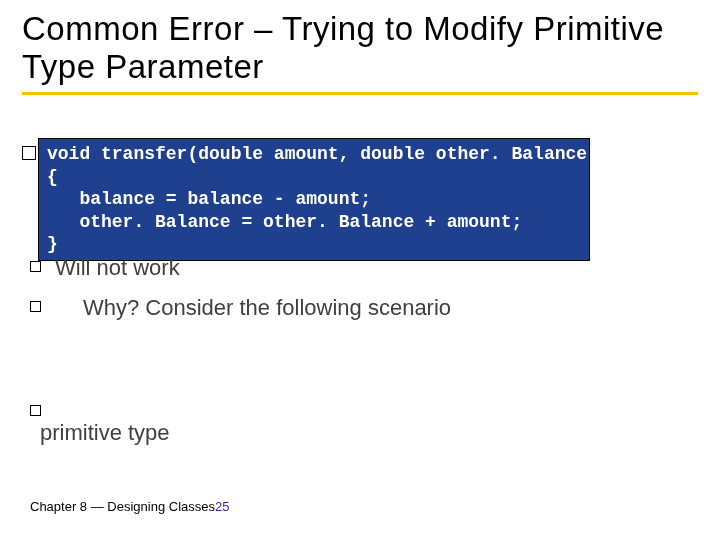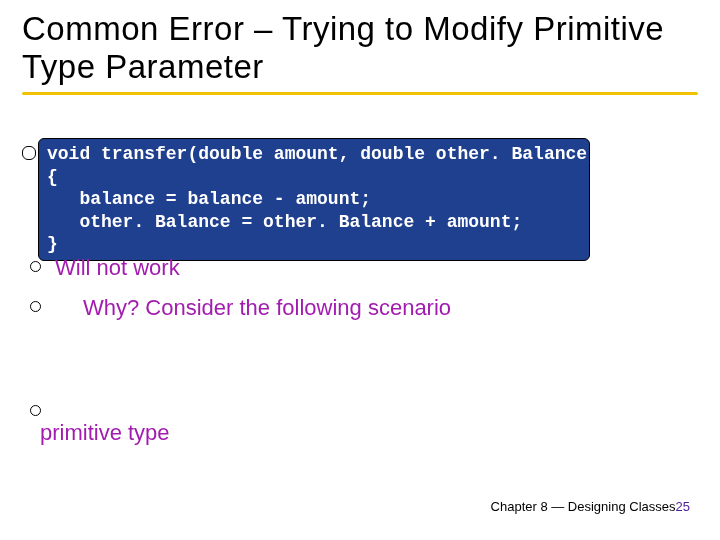--- a/index.html
+++ b/index.html
@@ -1,25 +1,25 @@
 <!DOCTYPE html>
 <html><head>
 <meta charset="utf-8">
 <style>
-  * { margin: 0; padding: 0; box-sizing: border-box; border-radius: 6px; }
+  * { margin: 0; padding: 0; box-sizing: border-box; }
   html, body { width: 720px; height: 540px; background: #fff; font-family: "Comic Sans MS", "Comic Sans", cursive, sans-serif; }
   .slide { width: 720px; height: 540px; position: relative; padding: 10px 22px 0 22px; }
   .title { font-size: 33px; line-height: 1.15; color: #000; font-weight: 400; letter-spacing: 0.5px; }
   .rule { border: none; border-top: 3px solid #f2c200; margin: 6px 0 14px 0; }
   .bullet-row { display: flex; align-items: flex-start; margin: 0 0 8px 8px; }
   .bullet { width: 14px; height: 14px; background: #fff; border: 1px solid #000; margin-right: 14px; margin-top: 6px; position: relative; flex-shrink: 0; }
   .bullet.small { width: 11px; height: 11px; margin-top: 7px; }
-  .bullet-text { font-size: 22px; color: #a21caf; line-height: 1.3; }
+  .bullet-text { font-size: 22px; color: #404040; line-height: 1.3; }
   .codebox { background: #1f3f8f; color: #fff; font-family: "Courier New", Courier, monospace; font-weight: bold; font-size: 18px; padding: 4px 8px; line-height: 1.25; white-space: pre; border: 1px solid #000; flex: 1; margin-right: 8px; }
-  .footer { position: absolute; bottom: 26px; left: 30px; right: 30px; display: flex; justify-content: flex-end; font-family: Arial, Helvetica, sans-serif; font-size: 13px; color: #000; }
+  .footer { position: absolute; bottom: 26px; left: 30px; right: 30px; display: flex; justify-content: flex-start; font-family: Arial, Helvetica, sans-serif; font-size: 13px; color: #000; }
   .pagenum { color: #4c1d95; }
   .blk1 { position: absolute; left: 38px; top: 138px; width: 552px; }
   .q1 { position: absolute; left: 22px; top: 140px; }
   .blk2row { position: absolute; left: 22px; top: 254px; }
   .blk3row { position: absolute; left: 22px; top: 294px; gap: 28px; }
   .blk4 { position: absolute; left: 46px; top: 352px; width: 636px; }
   .q4 { position: absolute; left: 30px; top: 398px; }
   .blk5row { position: absolute; left: 32px; top: 419px; }
 </style>
 </head>

